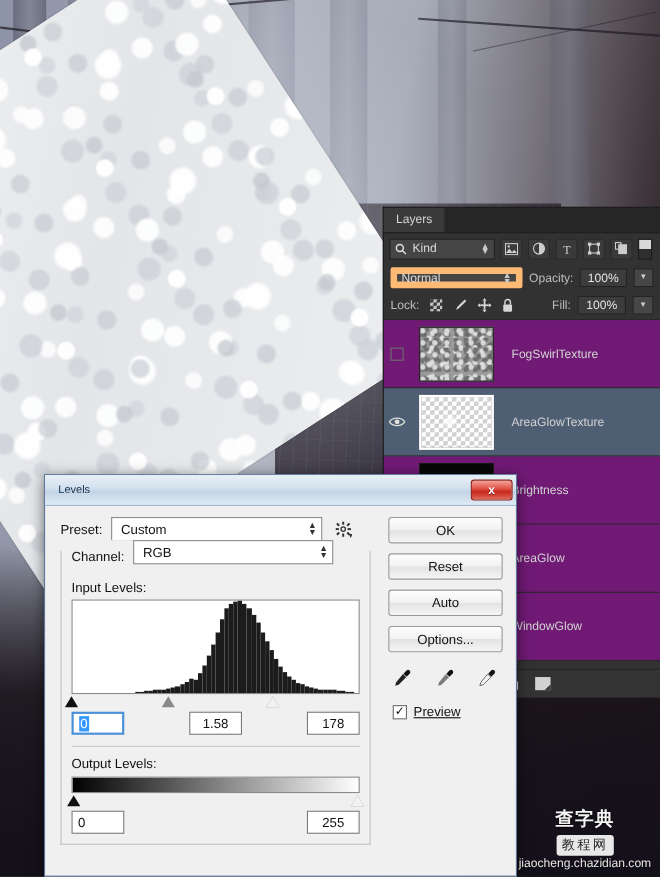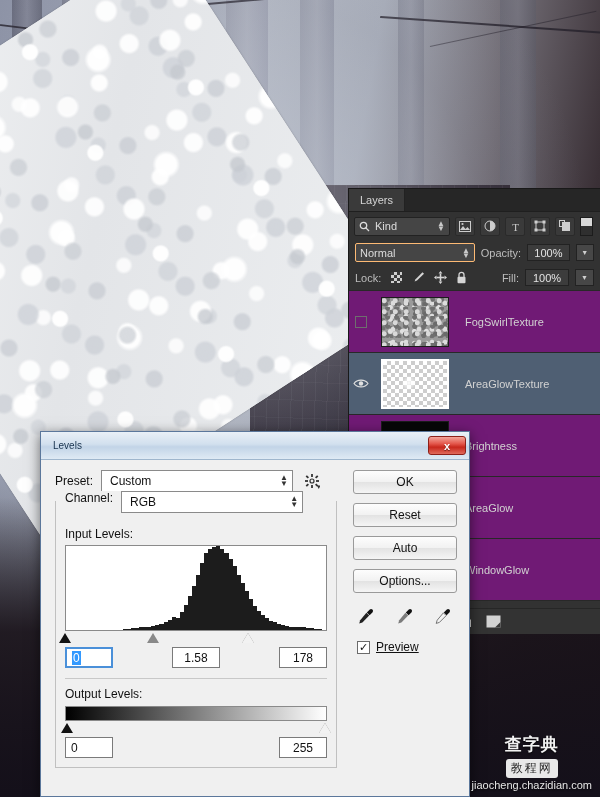--- a/index.html
+++ b/index.html
@@ -106,21 +106,21 @@
   .fico {
     width: 20px; height: 19px; display: flex; align-items: center; justify-content: center;
     color: #cdcdcd; background: #3a3a3a; border: 1px solid #2a2a2a; border-radius: 2px;
   }
   .fico svg { display: block; }
   .fswatch { width: 13px; height: 19px; background: linear-gradient(180deg,#d8d8d8 0 50%, #2f2f2f 50% 100%); border: 1px solid #1c1c1c; }
 
   .blend-row, .lock-row { display: flex; align-items: center; height: 25px; padding: 0 6px; gap: 6px; }
   .blend-select {
     display: flex; align-items: center; width: 124px; height: 19px; padding: 0 4px;
-    background: #454545; border: 1px solid #fdba74; border-radius: 2px; color: #dcdcdc;
+    background: #454545; border: 6px solid #fdba74; border-radius: 2px; color: #dcdcdc;
   }
   .blend-select .lbl { flex: 1; }
   .lbl-sm { color: #bdbdbd; font-size: 11px; }
   .num-field {
     width: 44px; height: 17px; background: #3c3c3c; border: 1px solid #222;
     color: #e3e3e3; font-size: 11px; display: flex; align-items: center; justify-content: center;
   }
   .mini-drop {
     width: 19px; height: 17px; background: #474747; border: 1px solid #222;
     display: flex; align-items: center; justify-content: center; font-size: 7px; color: #cfcfcf;
@@ -224,21 +224,21 @@
   .combo .cval { flex: 1; }
   .combo .carrows { display: flex; flex-direction: column; line-height: 6px; font-size: 8px; color: #333; }
   .gear { width: 22px; display: flex; align-items: center; justify-content: center; }
 
   .group-box {
     margin-top: 9px; margin-right: 122px;
     border: 1px solid #c0c0c0; border-top: none;
     padding: 0 9px 9px 9px; position: relative;
   }
 
-  .row-channel { display: flex; align-items: flex-start; gap: 8px; position: relative; top: -10px; background: #f0f0f0; padding-right: 4px; }
+  .row-channel { display: flex; align-items: flex-end; gap: 8px; position: relative; top: -10px; background: #f0f0f0; padding-right: 4px; }
 
   .hist-label { margin-top: 4px; font-size: 12px; }
   .hist-box {
     margin-top: 4px; height: 86px; background: #fff; border: 1px solid #8a8a8a;
     position: relative; overflow: hidden;
   }
   .hist-bars { position: absolute; left: 0; right: 0; bottom: 0; height: 100%;
     display: flex; align-items: flex-end; }
   .hist-bars i { display: block; flex: 1 1 auto; background: #1c1c1c; }
 

